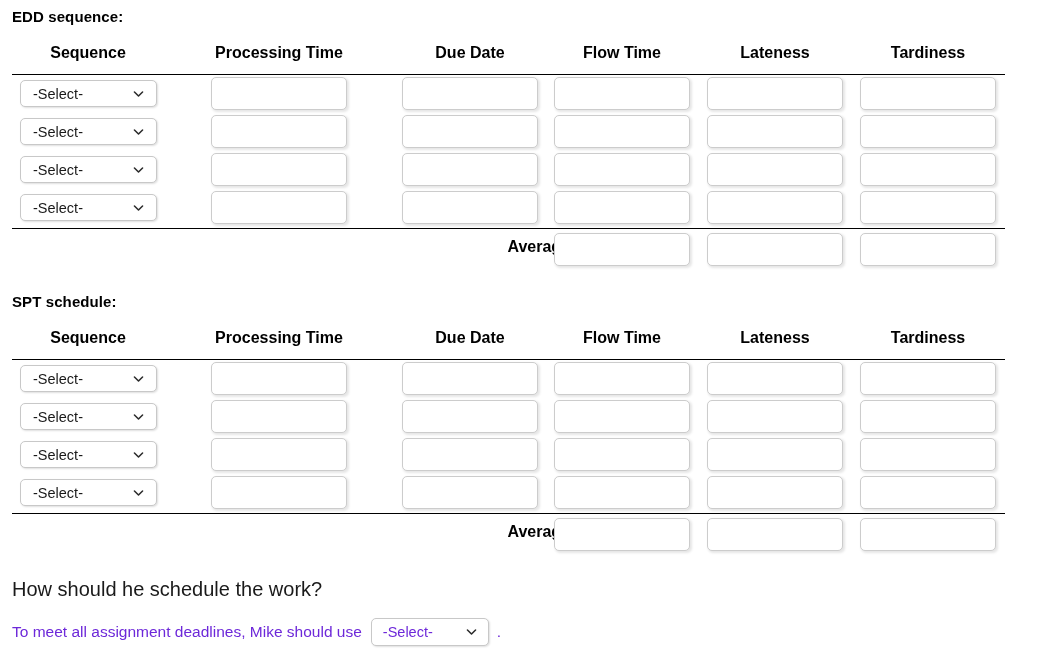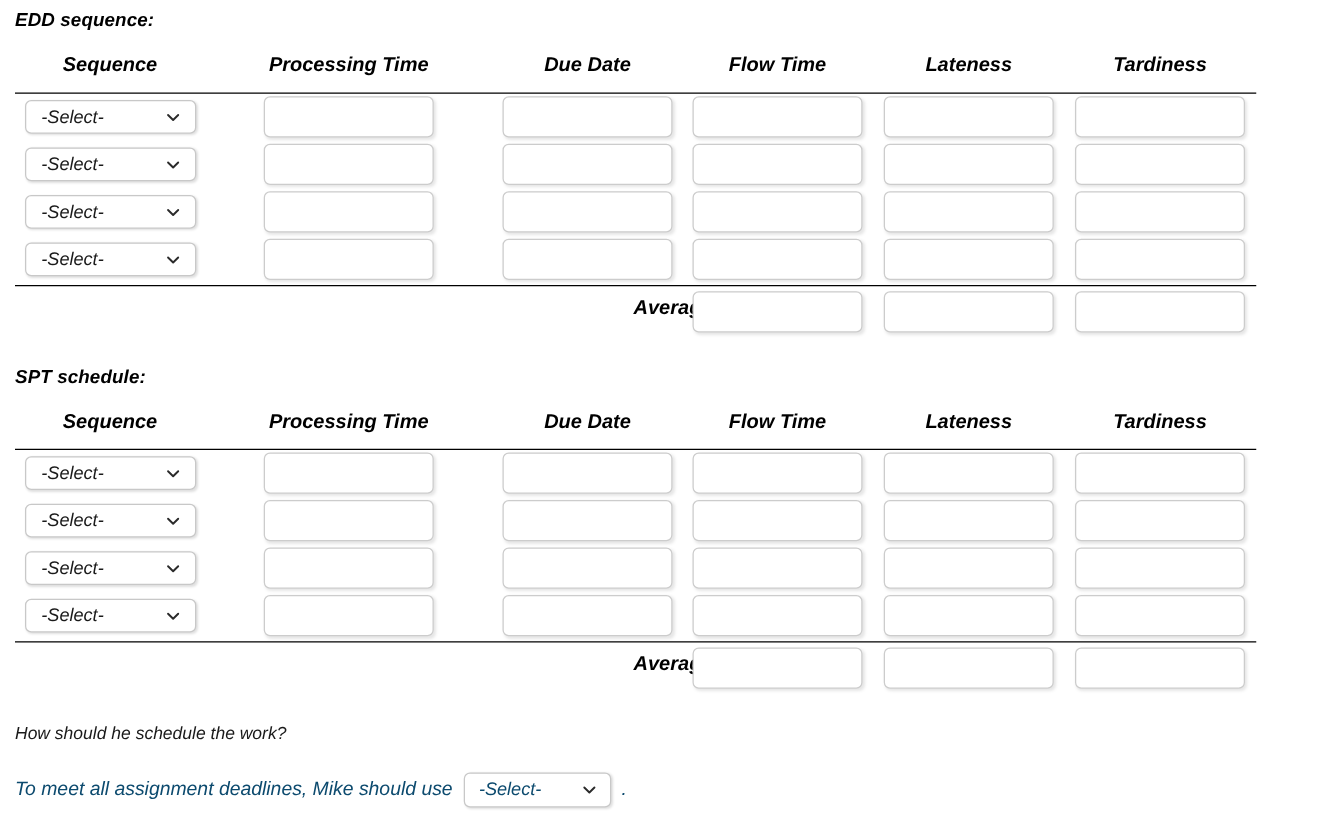--- a/index.html
+++ b/index.html
@@ -15,21 +15,20 @@
     color: #000000;
     overflow: hidden;
     position: relative;
   }
 
   .page {
     position: relative;
     width: 1060px;
     height: 664px;
     padding: 0;
-    font-style: italic;
   }
 
   
   .section-label {
     position: absolute;
     left: 12px;
     font-size: 15px;
     font-weight: bold;
     color: #000;
     white-space: nowrap;
@@ -123,31 +122,31 @@
     text-align: right;
     white-space: nowrap;
     top: 9px;
     color: #000;
   }
 
   
   .q-text {
     position: absolute;
     left: 12px;
-    font-size: 14px;
+    font-size: 20px;
     color: #1a1a1a;
     white-space: nowrap;
   }
   .answer-line {
     position: absolute;
     left: 12px;
     display: flex;
     align-items: center;
     font-size: 15.5px;
-    color: #0c4a6e;
+    color: #6d28d9;
     white-space: nowrap;
     text-align: right;
   }
   .answer-line .sel-inline {
     position: relative;
     display: inline-flex;
     align-items: center;
     height: 28px;
     width: 118px;
     margin: 0 7px 0 9px;

